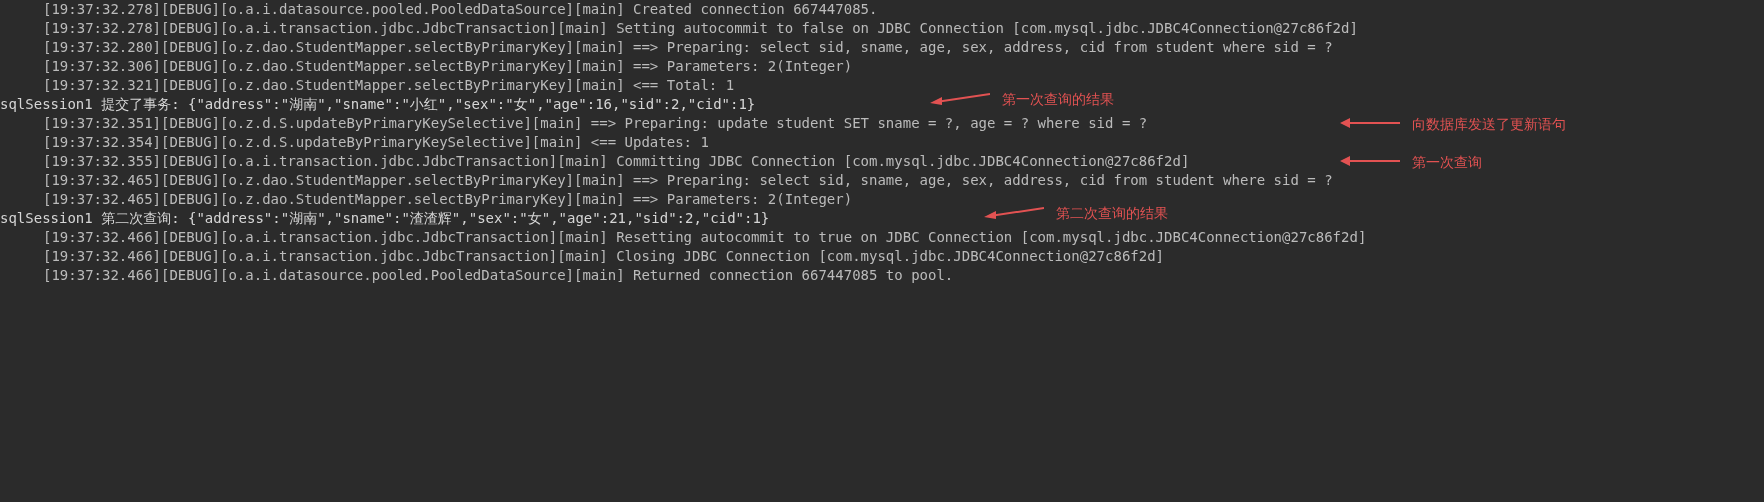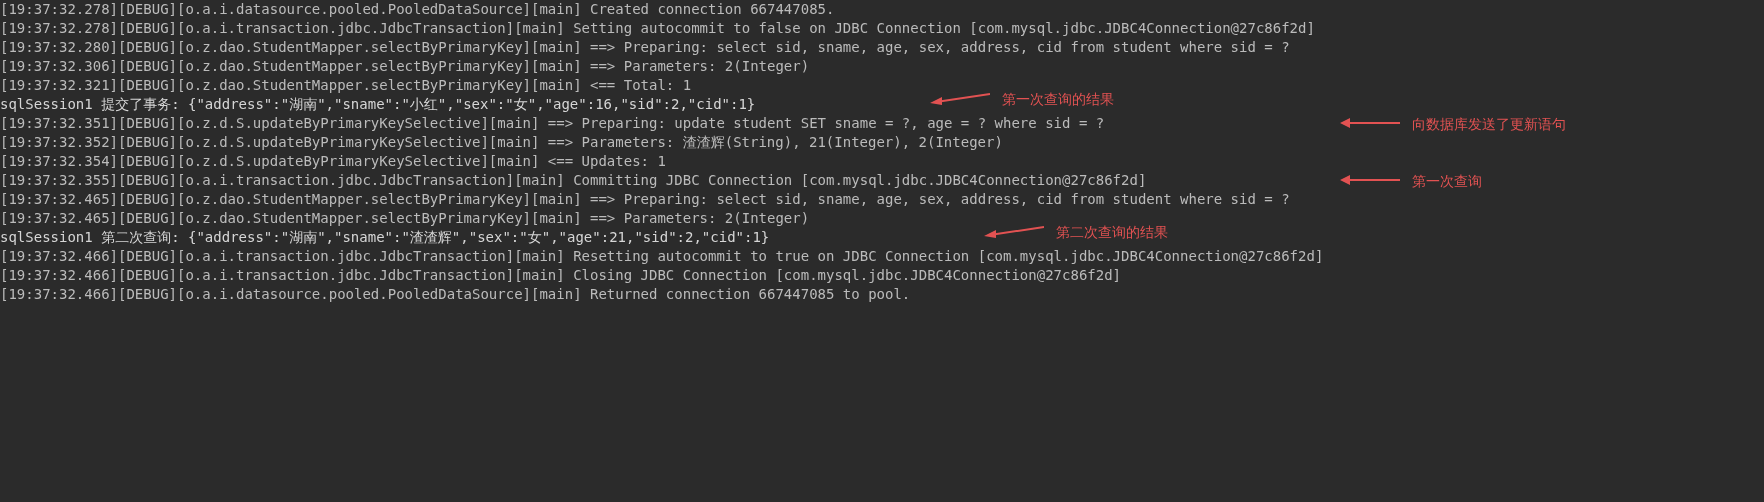--- a/index.html
+++ b/index.html
@@ -17,20 +17,21 @@
     .console {
       padding: 0 0 10px 0;
     }
     .line {
       position: relative;
       display: block;
       height: 19px;
     }
     .log {
       color: #bbbbbb;
+      padding-left: 43px;
     }
     .out {
       color: #d6d6d6;
     }
     .ann {
       position: absolute;
       top: 0;
       color: #e25252;
       font-family: "Microsoft YaHei", "PingFang SC", sans-serif;
       font-size: 14px;
@@ -81,21 +82,20 @@
     <span class="ann" style="left:1340px; top:0;">
       <span class="arrow">
         <svg width="60" height="14" viewBox="0 0 60 14">
             <line x1="60" y1="7" x2="6" y2="7" stroke="#e25252" stroke-width="2"></line>
             <polygon points="0,7 10,2 10,12" fill="#e25252"></polygon>
           </svg>
       </span>
       <span class="txt">向数据库发送了更新语句</span>
     </span>
   </div>
-  <div class="line"><span class="log">[19:37:32.352][DEBUG][o.z.d.S.updateByPrimaryKeySelective][main] ==&gt; Parameters: 渣渣辉(String), 21(Integer), 2(Integer)</span></div>
   <div class="line"><span class="log">[19:37:32.354][DEBUG][o.z.d.S.updateByPrimaryKeySelective][main] &lt;==    Updates: 1</span></div>
   <div class="line">
     <span class="log">[19:37:32.355][DEBUG][o.a.i.transaction.jdbc.JdbcTransaction][main] Committing JDBC Connection [com.mysql.jdbc.JDBC4Connection@27c86f2d]</span>
     <span class="ann" style="left:1340px; top:0;">
       <span class="arrow">
         <svg width="60" height="14" viewBox="0 0 60 14">
             <line x1="60" y1="7" x2="6" y2="7" stroke="#e25252" stroke-width="2"></line>
             <polygon points="0,7 10,2 10,12" fill="#e25252"></polygon>
           </svg>
       </span>

